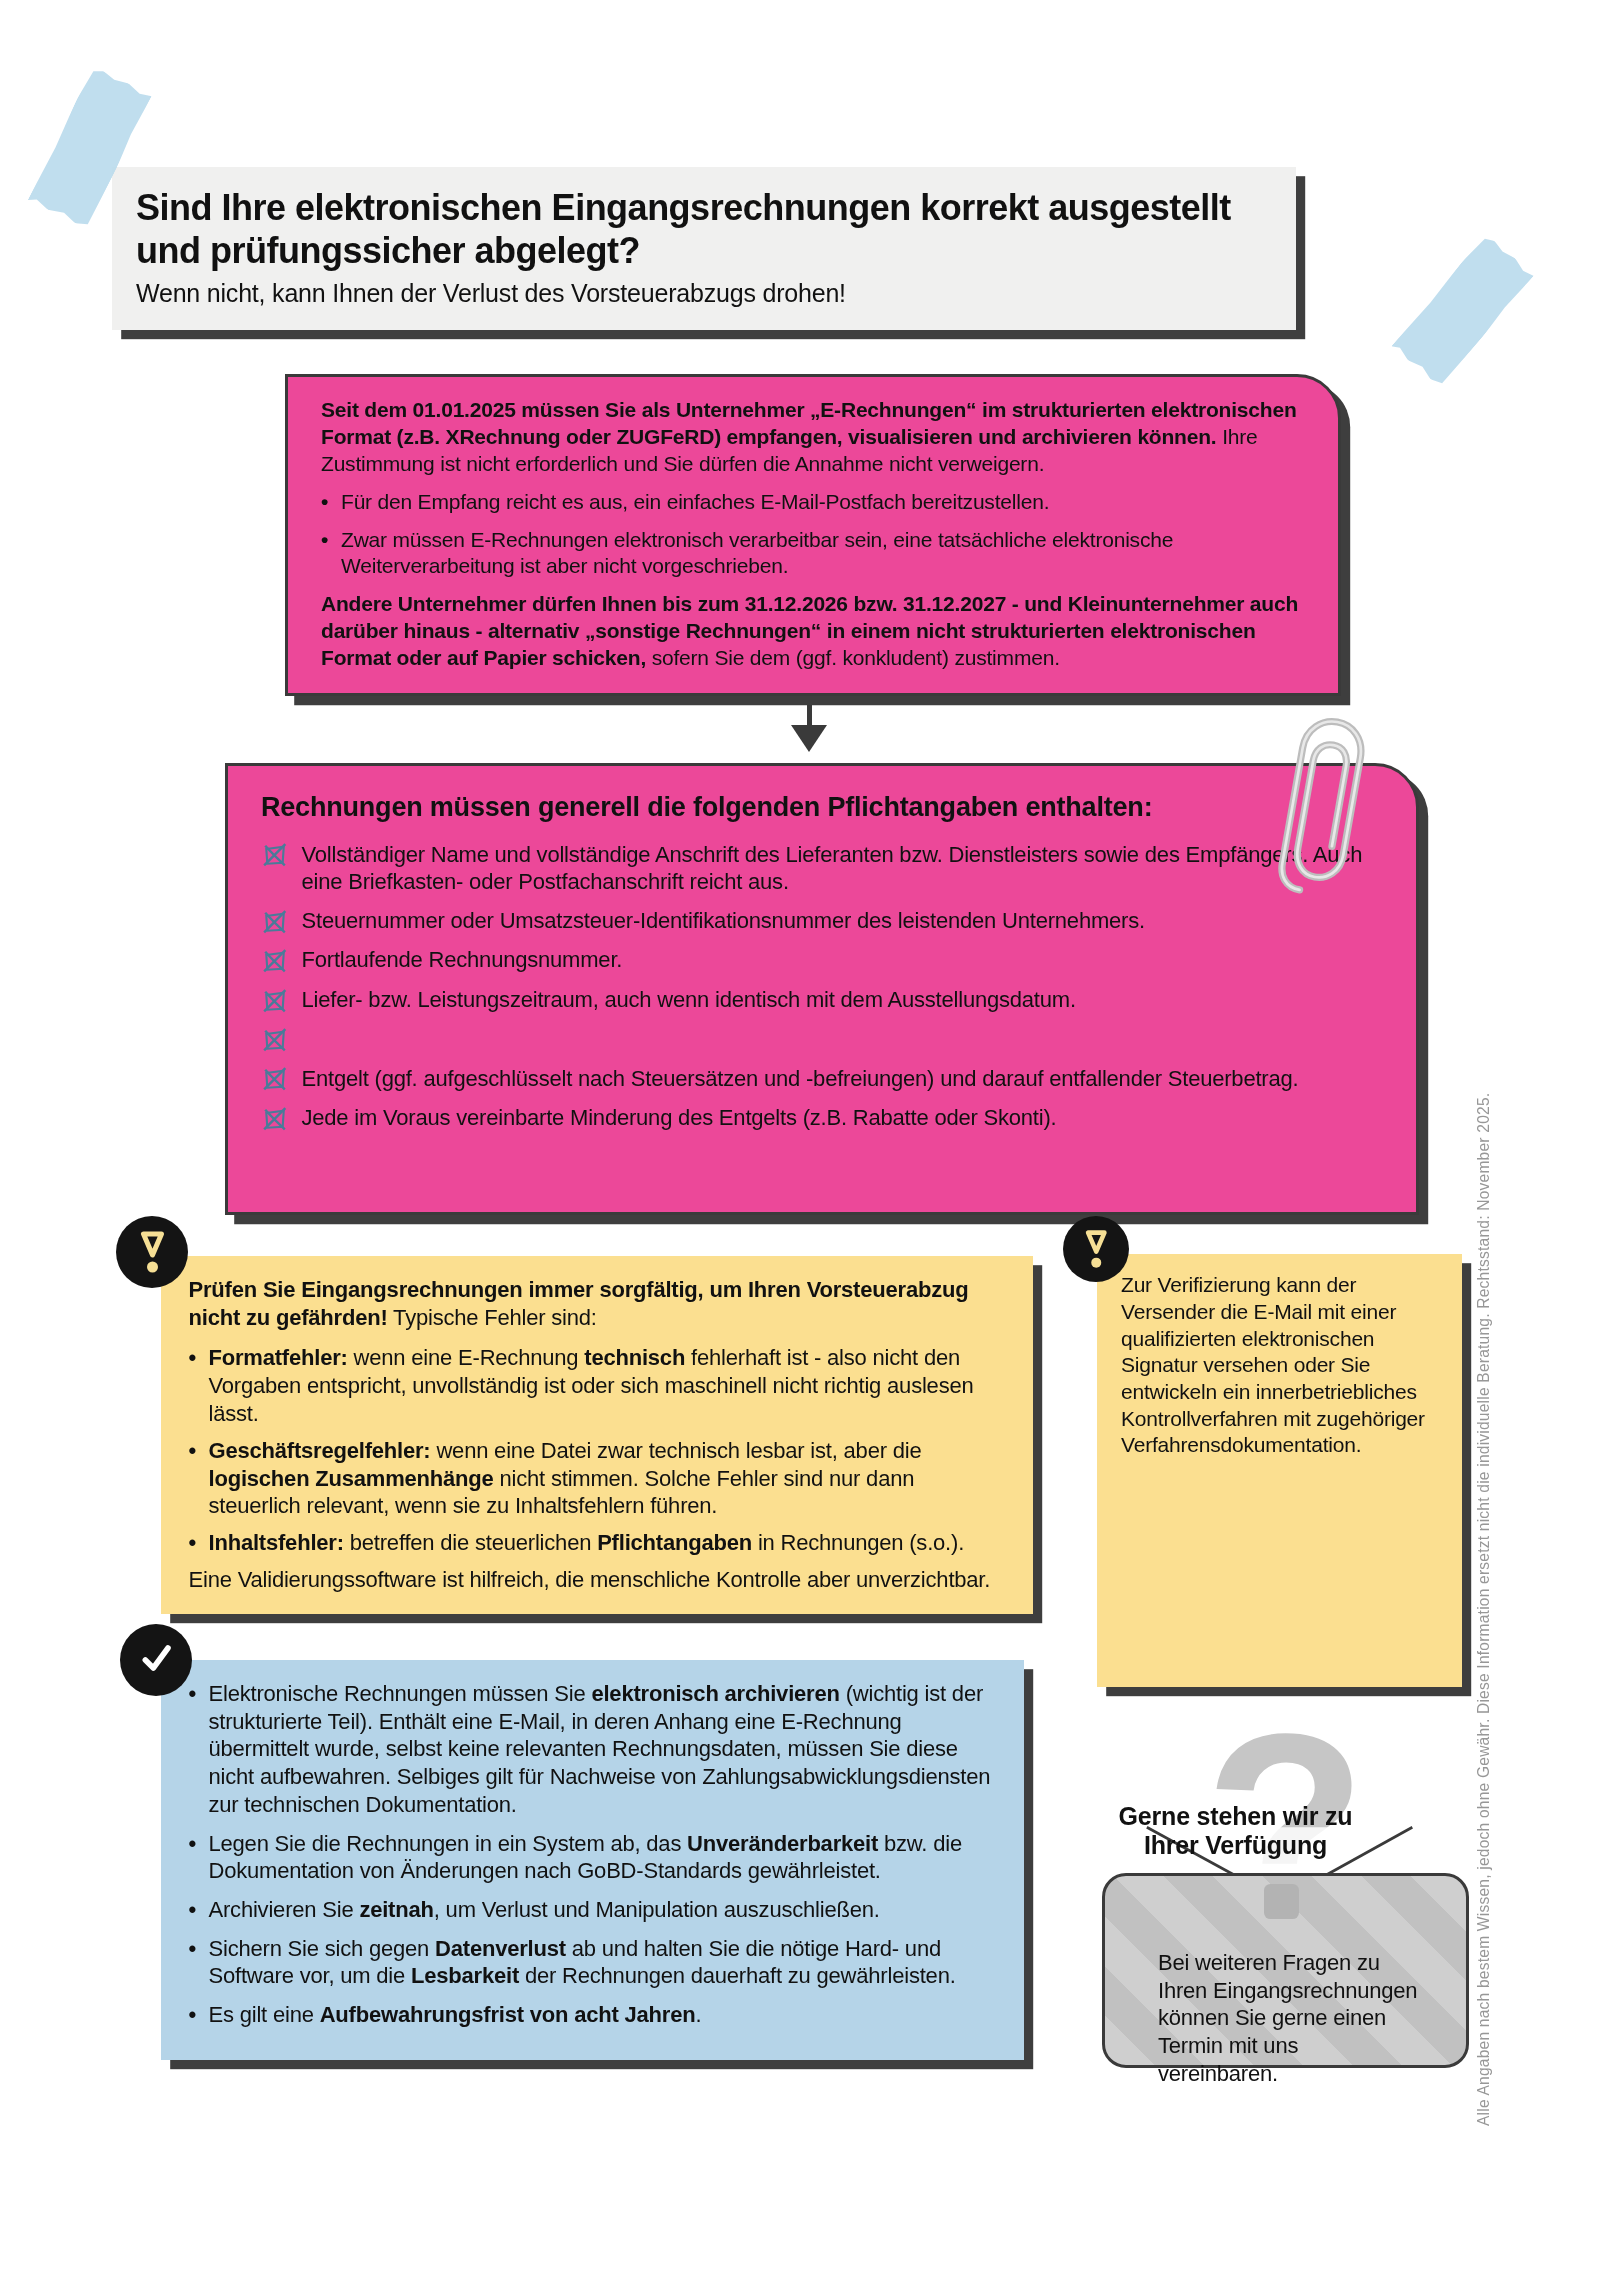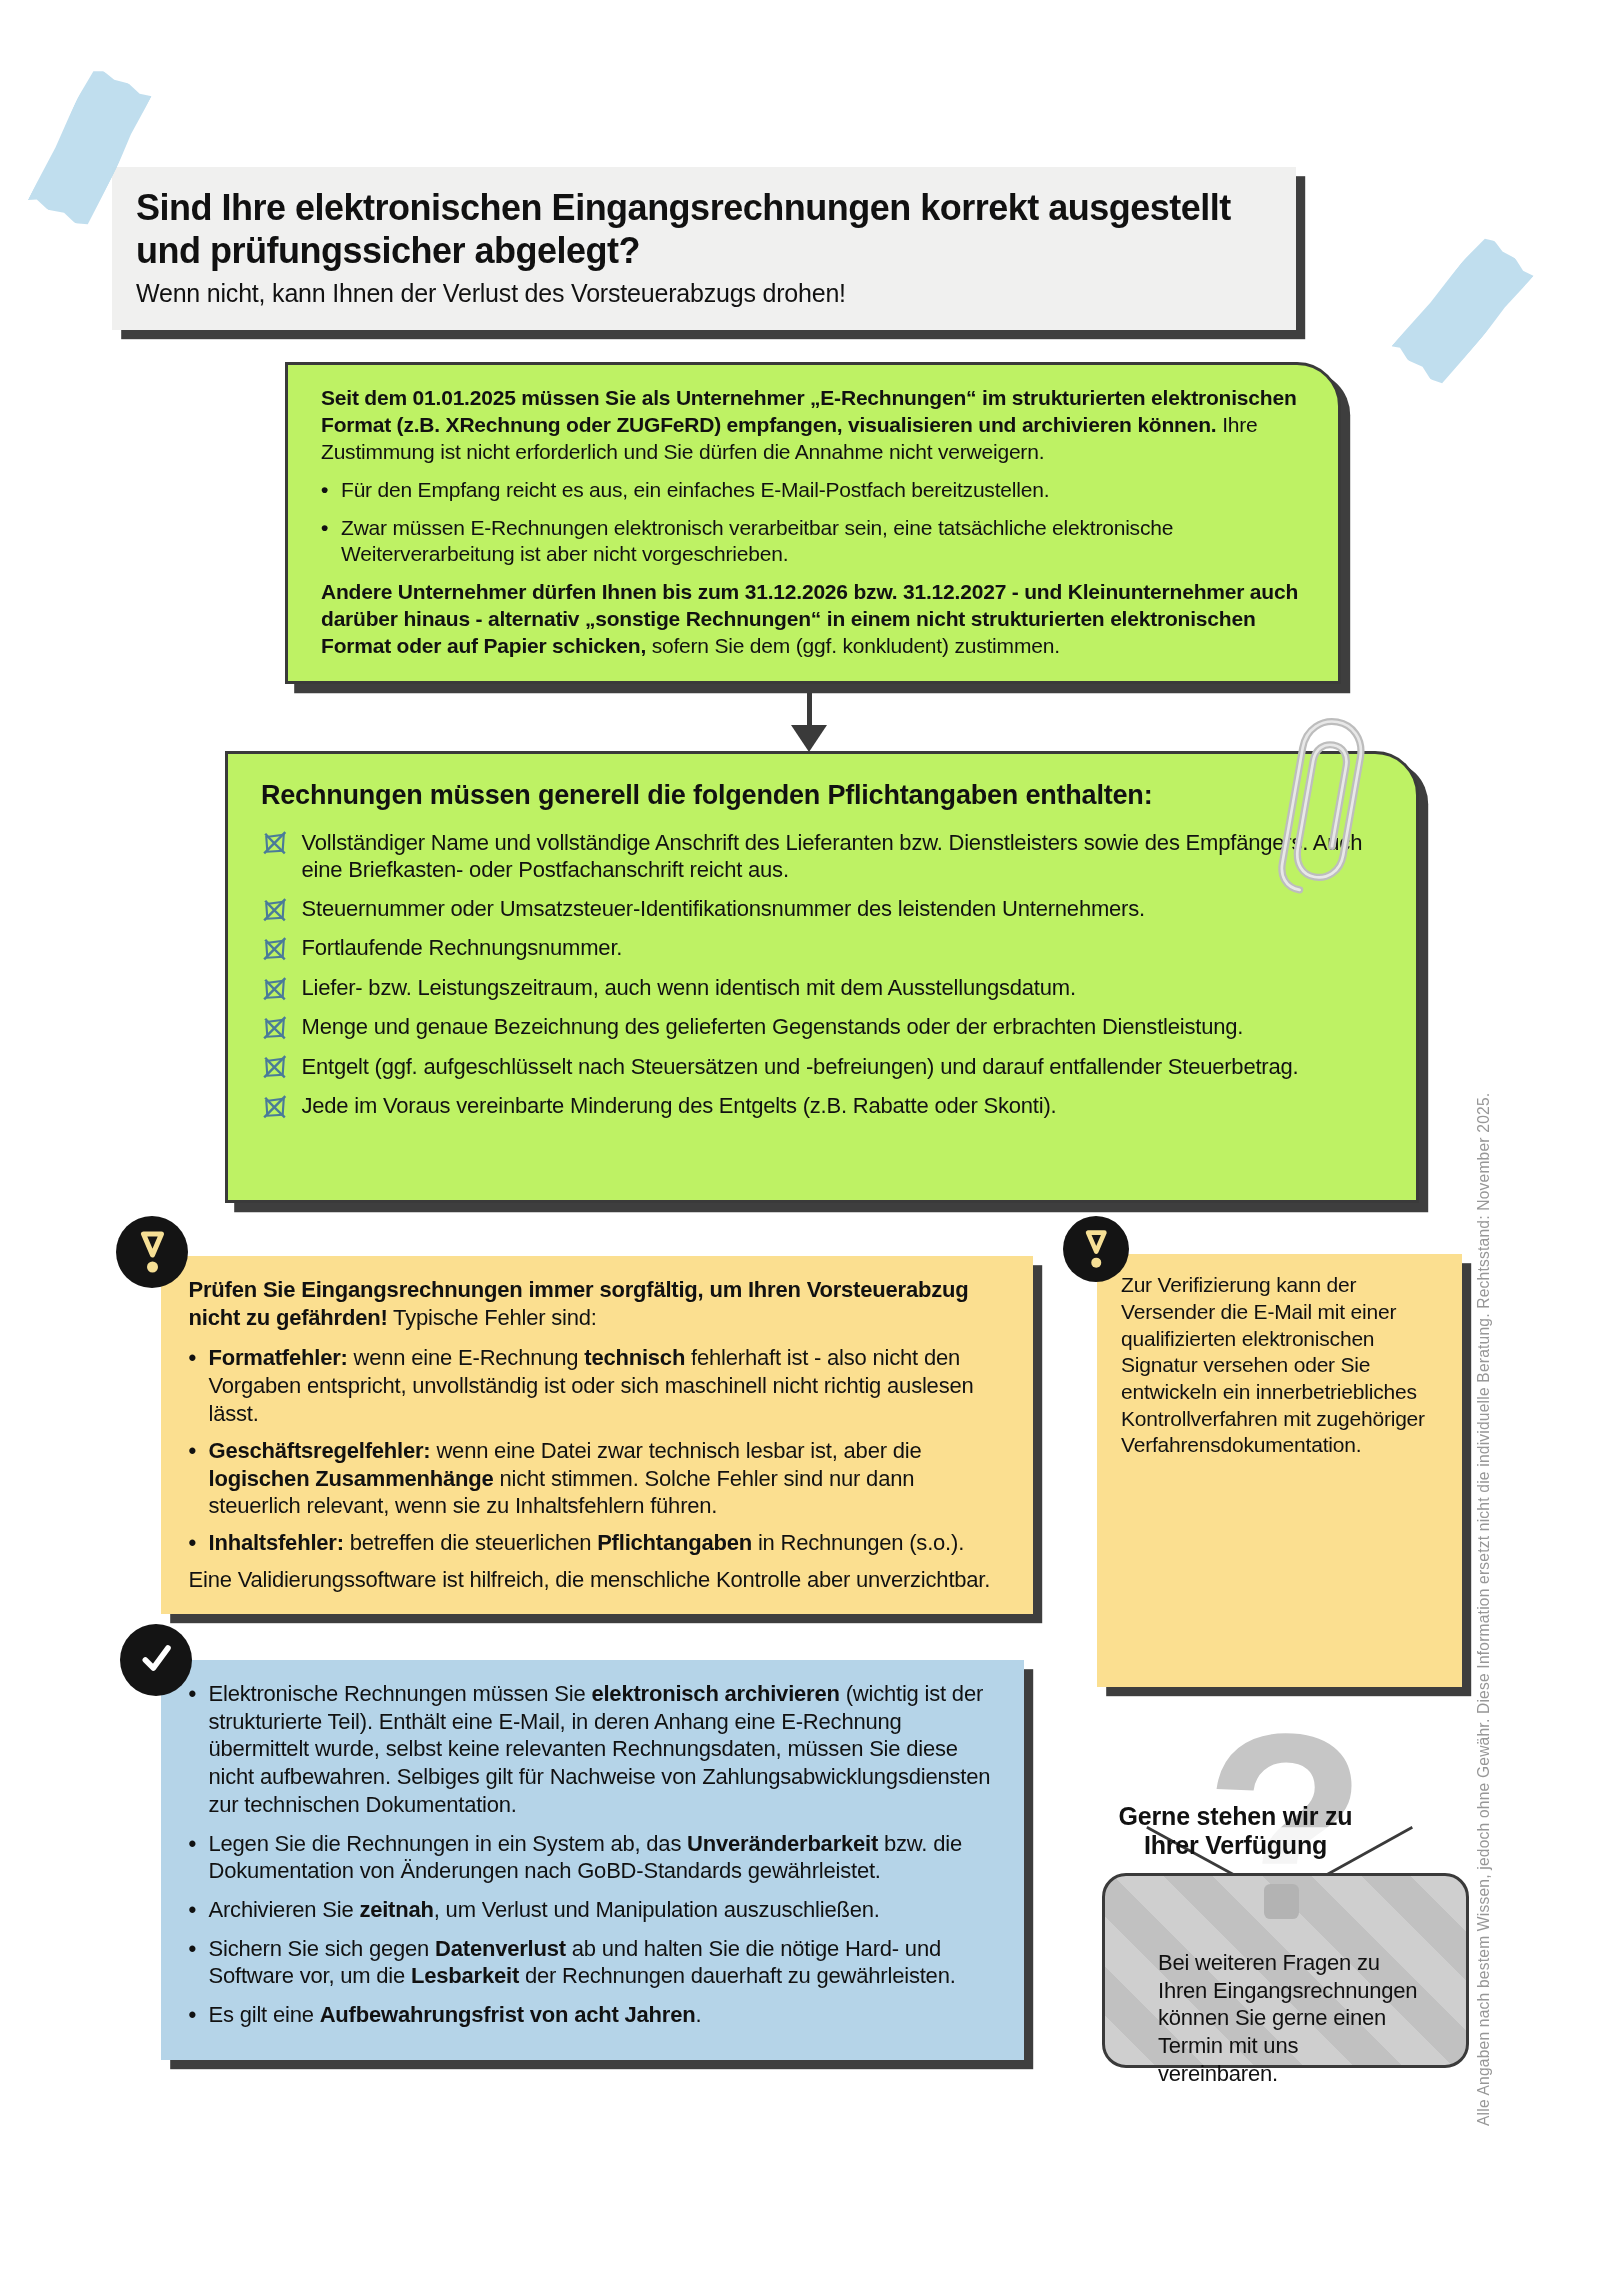--- a/index.html
+++ b/index.html
@@ -16,21 +16,21 @@
   .tape1{left:57px;top:73px;width:66px;height:149px;transform:rotate(26deg);}
   .tape2{left:1431px;top:237px;width:64px;height:147px;transform:rotate(40deg);}
 
   
   .title-box{left:112px;top:167px;width:1184px;height:163px;background:#f0f0ef;
     box-shadow:9.2px 9.2px 0 #3e3e3e;padding:18.4px 24px;z-index:2;}
   .title-box h1{margin:1.8px 0 7.3px 0;font-size:36px;line-height:1.18;letter-spacing:-0.5px;}
   .subtitle{margin:0;font-size:25px;}
 
   
-  .gray-panel{background:#bef264;border:3.7px solid #3a3a3a;box-shadow:9.2px 9.2px 0 #3e3e3e;z-index:2;}
+  .gray-panel{background:#ec4899;border:3.7px solid #3a3a3a;box-shadow:9.2px 9.2px 0 #3e3e3e;z-index:2;margin-top:12px;}
   .note{background:#fbdf90;box-shadow:9.2px 9.2px 0 #3e3e3e;z-index:2;}
   .blue-panel{background:#b5d4e8;box-shadow:9.2px 9.2px 0 #3e3e3e;z-index:2;}
 
   .intro-box{left:285px;top:362px;width:1056px;min-height:322px;border-radius:0 44px 0 0;
     padding:20px 33px;font-size:21px;line-height:1.28;}
   .para{margin:0 0 11px 0;}
   .para:last-child{margin-bottom:0;}
 
   .bullet{display:flex;margin:0 0 11px 0;}
   .bullet .marker{flex:none;width:20px;font-weight:bold;}
@@ -150,21 +150,20 @@
           <path d="M4 4.5 C9 10 15.5 16.5 22.5 23" fill="none" stroke="#4a7b99" stroke-width="2.3"></path>
         </svg>
       <span>Liefer- bzw. Leistungszeitraum, auch wenn identisch mit dem Ausstellungsdatum.</span>
     </div>
     <div class="check-item">
       <svg class="cbx" viewBox="0 0 26 26">
           <path d="M5 7.5 L21.5 5.5 L20.5 20.5 L6 21.5 Z" fill="none" stroke="#4a7b99" stroke-width="2"></path>
           <path d="M3 23 L23 3" fill="none" stroke="#4a7b99" stroke-width="2.3"></path>
           <path d="M4 4.5 C9 10 15.5 16.5 22.5 23" fill="none" stroke="#4a7b99" stroke-width="2.3"></path>
         </svg>
-      <span>Menge und genaue Bezeichnung des gelieferten Gegenstands oder der erbrachten Dienstleistung.</span>
     </div>
     <div class="check-item">
       <svg class="cbx" viewBox="0 0 26 26">
           <path d="M5 7.5 L21.5 5.5 L20.5 20.5 L6 21.5 Z" fill="none" stroke="#4a7b99" stroke-width="2"></path>
           <path d="M3 23 L23 3" fill="none" stroke="#4a7b99" stroke-width="2.3"></path>
           <path d="M4 4.5 C9 10 15.5 16.5 22.5 23" fill="none" stroke="#4a7b99" stroke-width="2.3"></path>
         </svg>
       <span>Entgelt (ggf. aufgeschlüsselt nach Steuersätzen und -befreiungen) und darauf entfallender Steuerbetrag.</span>
     </div>
     <div class="check-item">

